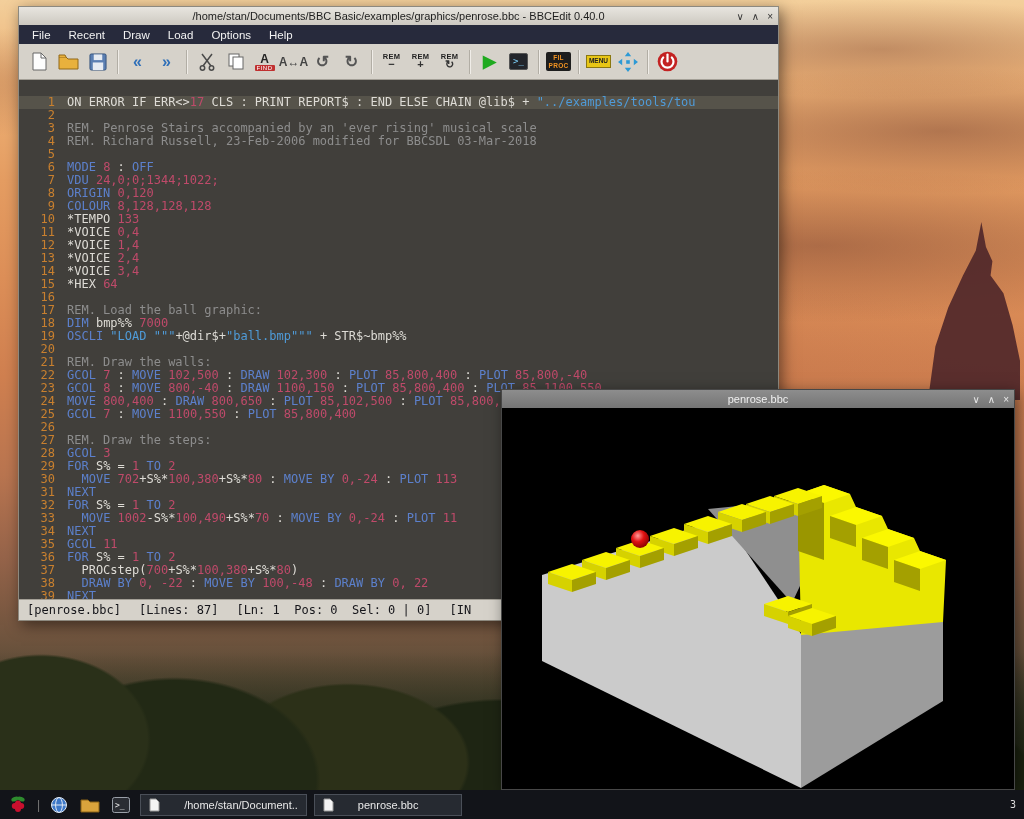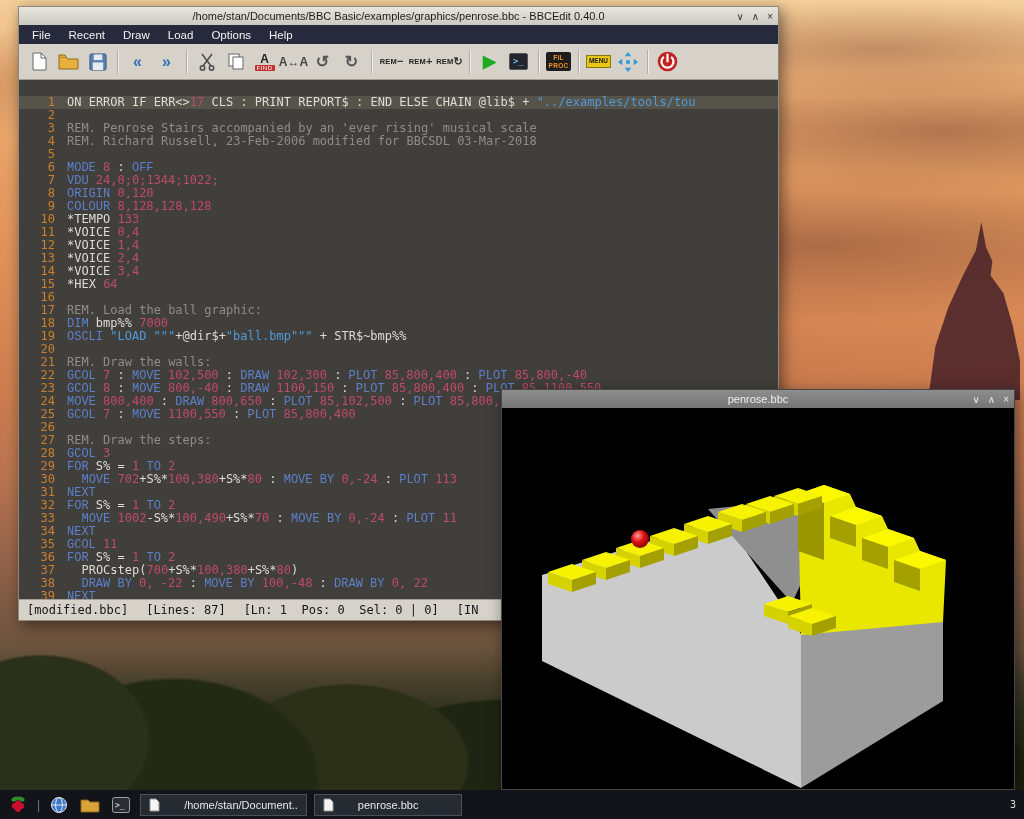--- a/index.html
+++ b/index.html
@@ -35,28 +35,28 @@
   .tbtn{width:27px;height:29px;display:inline-flex;align-items:center;justify-content:center;margin:0 1px;flex-direction:column;}
   .tb-sep{width:1px;height:24px;background:#b2aea5;margin:0 5px;box-shadow:1px 0 0 #f0ede8;}
   .tb-glyph{font-size:16px;font-weight:bold;line-height:1;}
   .ic-find{display:flex;flex-direction:column;align-items:center;line-height:1;}
   .ic-find b{font-size:12px;color:#222;}
   .ic-find i{font-style:normal;font-size:6px;background:#c03030;color:#fff;padding:0 2px;border-radius:1px;letter-spacing:.5px;}
   .ic-term{background:#23262c;color:#7fd4ff;border:1px solid #555;border-radius:2px;font-family:"DejaVu Sans Mono",monospace;font-size:9px;padding:3px;line-height:1;}
   .ic-filproc{background:#1d1d1d;border-radius:2px;display:flex;flex-direction:column;align-items:center;padding:2px 3px;line-height:1.15;}
   .ic-filproc em{font-style:normal;color:#f29422;font-size:6.5px;font-weight:bold;letter-spacing:.3px;}
   .ic-menu{background:#e8c616;color:#222;font-size:6.5px;font-weight:bold;padding:2px;border:1px solid #8a7710;line-height:1;}
-  .ic-rem{display:flex;flex-direction:row;align-items:center;line-height:1;}
+  .ic-rem{display:flex;flex-direction:column;align-items:center;line-height:1;}
   .ic-rem em{font-style:normal;font-size:7.5px;font-weight:bold;color:#222;letter-spacing:.2px;}
   .ic-rem u{text-decoration:none;font-size:11px;font-weight:bold;color:#333;margin-top:-1px;}
   .editor{flex:1;background:#413f3b;overflow:hidden;padding-top:16px;font-family:"DejaVu Sans Mono",monospace;font-size:12px;line-height:13px;white-space:pre;}
   .cl{height:13px;}
   .cl.hl{background:#56534a;}
   .num{display:inline-block;width:36px;text-align:right;padding-right:12px;color:#c9802f;}
-  .tk-p{color:#dedcd6;} .tk-k{color:#5c80cc;font-family:Liberation Mono, monospace;} .tk-n{color:#bf4a6a;} .tk-s{color:#4f9bd8;} .tk-c{color:#8d8d8d;}
+  .tk-p{color:#dedcd6;} .tk-k{color:#5c80cc;} .tk-n{color:#bf4a6a;} .tk-s{color:#4f9bd8;} .tk-c{color:#8d8d8d;}
   .statusbar{height:20px;flex:0 0 20px;background:#d6d2ca;border-top:1px solid #a39f96;display:flex;align-items:center;font-family:"DejaVu Sans Mono",monospace;font-size:12px;color:#15151a;padding-left:8px;gap:18px;white-space:pre;overflow:hidden;}
   .out-win{left:501px;top:389px;width:512px;height:399px;border:1px solid #474747;display:flex;flex-direction:column;background:#000;}
   .out-win .titlebar{background:linear-gradient(#8d8d8d,#757575);color:#efefef;}
   .out-win .titlebar .title{color:#efefef;}
   .out-win .controls{color:#e8e8e8;}
   .canvas{flex:1;position:relative;background:#000;overflow:hidden;}
   .canvas svg{position:absolute;left:0;top:0;}
   .taskbar{position:absolute;left:0;bottom:0;width:1024px;height:29px;background:#121419;display:flex;align-items:center;padding:0 6px;gap:7px;box-sizing:border-box;}
   .tb-launcher{width:24px;height:24px;display:flex;align-items:center;justify-content:center;}
   .tb-pipe{color:#777;font-size:12px;}
@@ -191,21 +191,21 @@
         <span class="tb-sep"></span>
         <span class="tbtn">
           <svg width="21" height="21" viewBox="0 0 21 21">
             <circle cx="10.5" cy="10.5" r="9.8" fill="#c32222"></circle>
             <path d="M10.5 3.5v7" stroke="#fff" stroke-width="2.2" stroke-linecap="round"></path>
             <path d="M6.2 6.5a6 6 0 1 0 8.6 0" fill="none" stroke="#fff" stroke-width="2.2" stroke-linecap="round"></path>
           </svg>
         </span>
       </div>
     <div class="editor" id="code"><div class="cl hl"><span class="num">1</span><span class="tk-p">ON ERROR IF ERR&lt;&gt;</span><span class="tk-n">17</span><span class="tk-p"> CLS : PRINT REPORT$ : END ELSE CHAIN @lib$ + </span><span class="tk-s">"../examples/tools/tou</span></div><div class="cl"><span class="num">2</span></div><div class="cl"><span class="num">3</span><span class="tk-c">REM. Penrose Stairs accompanied by an 'ever rising' musical scale</span></div><div class="cl"><span class="num">4</span><span class="tk-c">REM. Richard Russell, 23-Feb-2006 modified for BBCSDL 03-Mar-2018</span></div><div class="cl"><span class="num">5</span></div><div class="cl"><span class="num">6</span><span class="tk-k">MODE</span><span class="tk-p"> </span><span class="tk-n">8</span><span class="tk-p"> : </span><span class="tk-k">OFF</span></div><div class="cl"><span class="num">7</span><span class="tk-k">VDU</span><span class="tk-p"> </span><span class="tk-n">24,0;0;1344;1022;</span></div><div class="cl"><span class="num">8</span><span class="tk-k">ORIGIN</span><span class="tk-p"> </span><span class="tk-n">0,120</span></div><div class="cl"><span class="num">9</span><span class="tk-k">COLOUR</span><span class="tk-p"> </span><span class="tk-n">8,128,128,128</span></div><div class="cl"><span class="num">10</span><span class="tk-p">*TEMPO </span><span class="tk-n">133</span></div><div class="cl"><span class="num">11</span><span class="tk-p">*VOICE </span><span class="tk-n">0,4</span></div><div class="cl"><span class="num">12</span><span class="tk-p">*VOICE </span><span class="tk-n">1,4</span></div><div class="cl"><span class="num">13</span><span class="tk-p">*VOICE </span><span class="tk-n">2,4</span></div><div class="cl"><span class="num">14</span><span class="tk-p">*VOICE </span><span class="tk-n">3,4</span></div><div class="cl"><span class="num">15</span><span class="tk-p">*HEX </span><span class="tk-n">64</span></div><div class="cl"><span class="num">16</span></div><div class="cl"><span class="num">17</span><span class="tk-c">REM. Load the ball graphic:</span></div><div class="cl"><span class="num">18</span><span class="tk-k">DIM</span><span class="tk-p"> bmp%% </span><span class="tk-n">7000</span></div><div class="cl"><span class="num">19</span><span class="tk-k">OSCLI</span><span class="tk-p"> </span><span class="tk-s">"LOAD """</span><span class="tk-p">+@dir$+</span><span class="tk-s">"ball.bmp"""</span><span class="tk-p"> + STR$~bmp%%</span></div><div class="cl"><span class="num">20</span></div><div class="cl"><span class="num">21</span><span class="tk-c">REM. Draw the walls:</span></div><div class="cl"><span class="num">22</span><span class="tk-k">GCOL</span><span class="tk-p"> </span><span class="tk-n">7</span><span class="tk-p"> : </span><span class="tk-k">MOVE</span><span class="tk-p"> </span><span class="tk-n">102,500</span><span class="tk-p"> : </span><span class="tk-k">DRAW</span><span class="tk-p"> </span><span class="tk-n">102,300</span><span class="tk-p"> : </span><span class="tk-k">PLOT</span><span class="tk-p"> </span><span class="tk-n">85,800,400</span><span class="tk-p"> : </span><span class="tk-k">PLOT</span><span class="tk-p"> </span><span class="tk-n">85,800,-40</span></div><div class="cl"><span class="num">23</span><span class="tk-k">GCOL</span><span class="tk-p"> </span><span class="tk-n">8</span><span class="tk-p"> : </span><span class="tk-k">MOVE</span><span class="tk-p"> </span><span class="tk-n">800,-40</span><span class="tk-p"> : </span><span class="tk-k">DRAW</span><span class="tk-p"> </span><span class="tk-n">1100,150</span><span class="tk-p"> : </span><span class="tk-k">PLOT</span><span class="tk-p"> </span><span class="tk-n">85,800,400</span><span class="tk-p"> : </span><span class="tk-k">PLOT</span><span class="tk-p"> </span><span class="tk-n">85,1100,550</span></div><div class="cl"><span class="num">24</span><span class="tk-k">MOVE</span><span class="tk-p"> </span><span class="tk-n">800,400</span><span class="tk-p"> : </span><span class="tk-k">DRAW</span><span class="tk-p"> </span><span class="tk-n">800,650</span><span class="tk-p"> : </span><span class="tk-k">PLOT</span><span class="tk-p"> </span><span class="tk-n">85,102,500</span><span class="tk-p"> : </span><span class="tk-k">PLOT</span><span class="tk-p"> </span><span class="tk-n">85,800,650</span></div><div class="cl"><span class="num">25</span><span class="tk-k">GCOL</span><span class="tk-p"> </span><span class="tk-n">7</span><span class="tk-p"> : </span><span class="tk-k">MOVE</span><span class="tk-p"> </span><span class="tk-n">1100,550</span><span class="tk-p"> : </span><span class="tk-k">PLOT</span><span class="tk-p"> </span><span class="tk-n">85,800,400</span></div><div class="cl"><span class="num">26</span></div><div class="cl"><span class="num">27</span><span class="tk-c">REM. Draw the steps:</span></div><div class="cl"><span class="num">28</span><span class="tk-k">GCOL</span><span class="tk-p"> </span><span class="tk-n">3</span></div><div class="cl"><span class="num">29</span><span class="tk-k">FOR</span><span class="tk-p"> S% = </span><span class="tk-n">1</span><span class="tk-p"> </span><span class="tk-k">TO</span><span class="tk-p"> </span><span class="tk-n">2</span></div><div class="cl"><span class="num">30</span><span class="tk-p">  </span><span class="tk-k">MOVE</span><span class="tk-p"> </span><span class="tk-n">702</span><span class="tk-p">+S%*</span><span class="tk-n">100,380</span><span class="tk-p">+S%*</span><span class="tk-n">80</span><span class="tk-p"> : </span><span class="tk-k">MOVE BY</span><span class="tk-p"> </span><span class="tk-n">0,-24</span><span class="tk-p"> : </span><span class="tk-k">PLOT</span><span class="tk-p"> </span><span class="tk-n">113</span></div><div class="cl"><span class="num">31</span><span class="tk-k">NEXT</span></div><div class="cl"><span class="num">32</span><span class="tk-k">FOR</span><span class="tk-p"> S% = </span><span class="tk-n">1</span><span class="tk-p"> </span><span class="tk-k">TO</span><span class="tk-p"> </span><span class="tk-n">2</span></div><div class="cl"><span class="num">33</span><span class="tk-p">  </span><span class="tk-k">MOVE</span><span class="tk-p"> </span><span class="tk-n">1002</span><span class="tk-p">-S%*</span><span class="tk-n">100,490</span><span class="tk-p">+S%*</span><span class="tk-n">70</span><span class="tk-p"> : </span><span class="tk-k">MOVE BY</span><span class="tk-p"> </span><span class="tk-n">0,-24</span><span class="tk-p"> : </span><span class="tk-k">PLOT</span><span class="tk-p"> </span><span class="tk-n">11</span></div><div class="cl"><span class="num">34</span><span class="tk-k">NEXT</span></div><div class="cl"><span class="num">35</span><span class="tk-k">GCOL</span><span class="tk-p"> </span><span class="tk-n">11</span></div><div class="cl"><span class="num">36</span><span class="tk-k">FOR</span><span class="tk-p"> S% = </span><span class="tk-n">1</span><span class="tk-p"> </span><span class="tk-k">TO</span><span class="tk-p"> </span><span class="tk-n">2</span></div><div class="cl"><span class="num">37</span><span class="tk-p">  PROCstep(</span><span class="tk-n">700</span><span class="tk-p">+S%*</span><span class="tk-n">100,380</span><span class="tk-p">+S%*</span><span class="tk-n">80</span><span class="tk-p">)</span></div><div class="cl"><span class="num">38</span><span class="tk-p">  </span><span class="tk-k">DRAW BY</span><span class="tk-p"> </span><span class="tk-n">0, -22</span><span class="tk-p"> : </span><span class="tk-k">MOVE BY</span><span class="tk-p"> </span><span class="tk-n">100,-48</span><span class="tk-p"> : </span><span class="tk-k">DRAW BY</span><span class="tk-p"> </span><span class="tk-n">0, 22</span></div><div class="cl"><span class="num">39</span><span class="tk-k">NEXT</span></div><div class="cl"><span class="num">40</span><span class="tk-k">FOR</span><span class="tk-p"> S% = </span><span class="tk-n">1</span><span class="tk-p"> </span><span class="tk-k">TO</span><span class="tk-p"> </span><span class="tk-n">2</span></div></div>
-    <div class="statusbar" id="statusbar"><span>[modified.bbc]</span><span>[Lines: 87]</span><span>[Ln: 1  Pos: 0  Sel: 0 | 0]</span><span>[IN</span></div>
+    <div class="statusbar" id="statusbar"><span>[penrose.bbc]</span><span>[Lines: 87]</span><span>[Ln: 1  Pos: 0  Sel: 0 | 0]</span><span>[IN</span></div>
   </div>
 
   <div class="win out-win">
     <div class="titlebar">
       <span class="title">penrose.bbc</span>
       <span class="controls">
         <span>∨</span>
         <span>∧</span>
         <span>×</span>
       </span>

